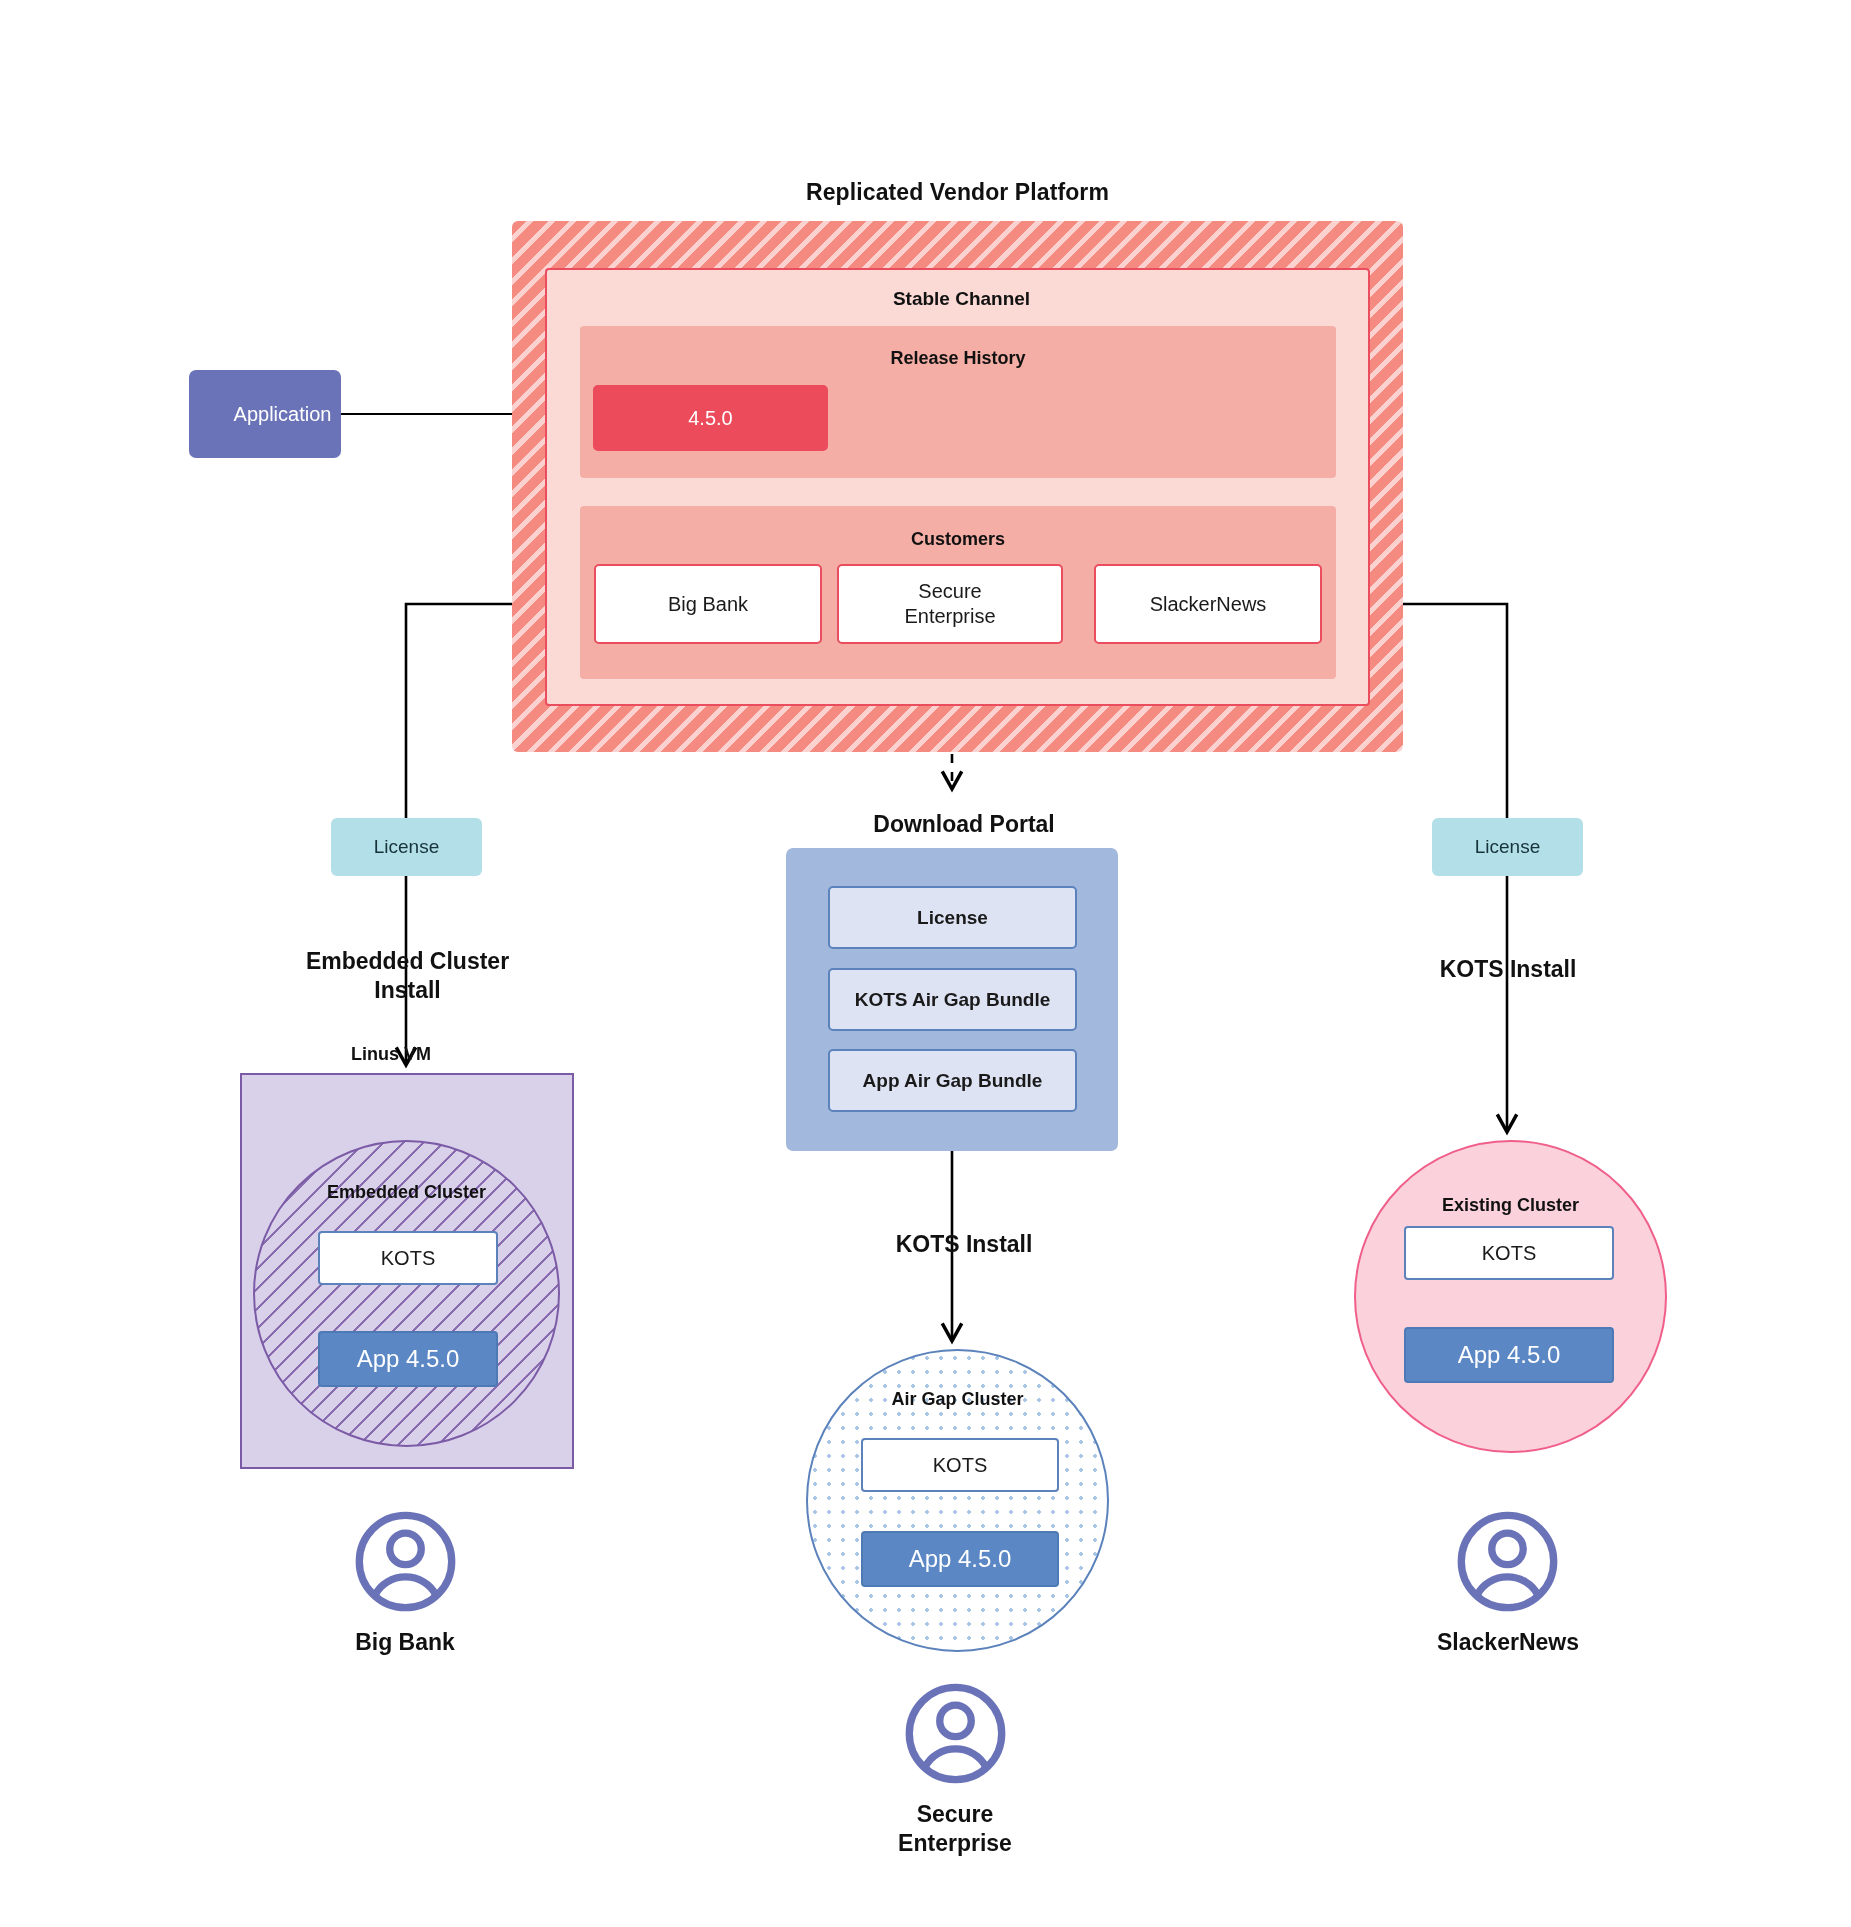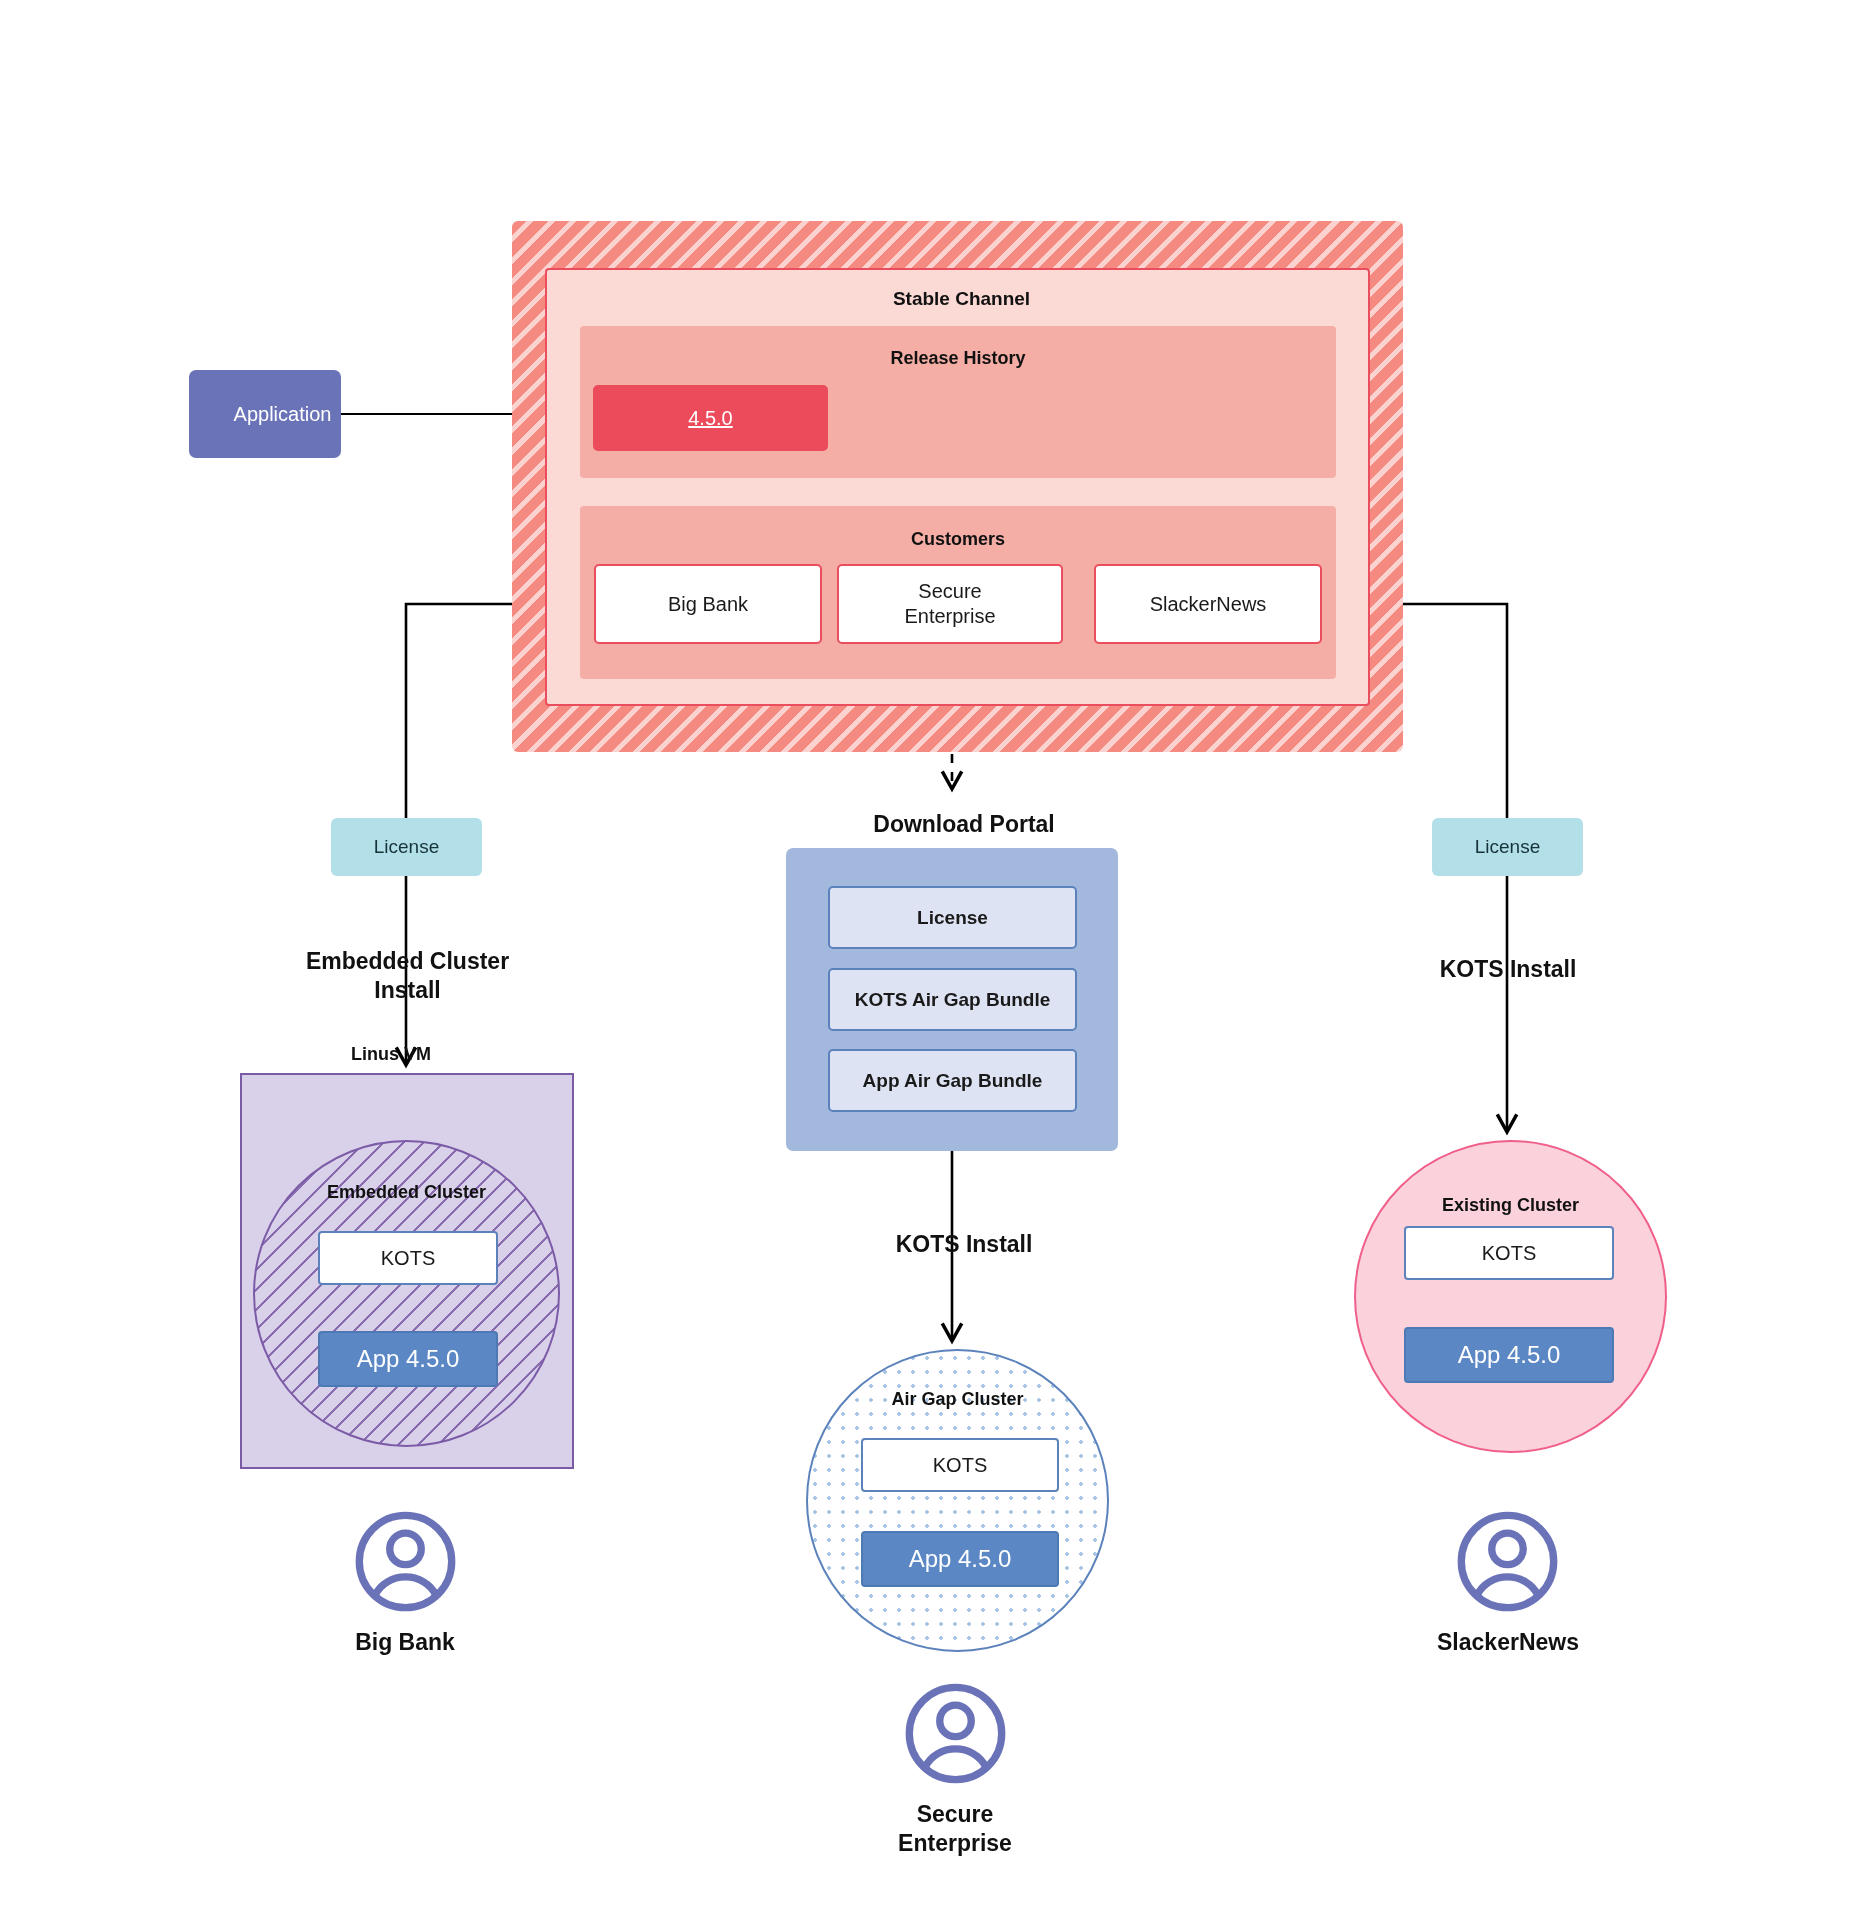--- a/index.html
+++ b/index.html
@@ -55,21 +55,21 @@
   #release-history-title{left:580px;top:346px;width:756px;height:24px;}
   #customers{left:580px;top:506px;width:756px;height:173px;}
   #customers-title{left:580px;top:527px;width:756px;height:24px;}
 
   .release-card{
     border-radius:5px;border:2px solid #ea4d5d;
     font-size:20px;height:66px;
   }
   .release-card.current{background:#ec4b5c;border-color:#ec4b5c;color:#ffffff;}
   .release-card.past{background:#ffffff;color:#1a1a1a;}
-  #rel-0{left:593px;top:385px;width:235px;text-decoration:underline;}
+  #rel-0{left:593px;top:385px;width:235px;}
   #rel-1{left:849px;top:385px;width:226px;}
 
   .customer-card{
     background:#ffffff;border:2px solid #ea4d5d;border-radius:5px;
     height:80px;font-size:20px;line-height:1.25;color:#1a1a1a;
   }
   #cust-0{left:594px;top:564px;width:228px;}
   #cust-1{left:837px;top:564px;width:226px;}
   #cust-2{left:1094px;top:564px;width:228px;}
 
@@ -189,20 +189,21 @@
 
     <path d="M952 646 L952 789" fill="none" stroke="#000" stroke-width="2.6" stroke-dasharray="9 9" marker-end="url(#arrow)"></path>
 
     <path d="M952 1151 L952 1341" fill="none" stroke="#000" stroke-width="2.6" marker-end="url(#arrow)"></path>
 
     <path d="M408 1287 L408 1323" fill="none" stroke="#000" stroke-width="2.4" stroke-dasharray="6 6" marker-end="url(#arrow)"></path>
     <path d="M960 1494 L960 1523" fill="none" stroke="#000" stroke-width="2.4" stroke-dasharray="6 6" marker-end="url(#arrow)"></path>
     <path d="M1509 1282 L1509 1319" fill="none" stroke="#000" stroke-width="2.4" stroke-dasharray="6 6" marker-end="url(#arrow)"></path>
   </svg>
 
+  <div class="abs ctr title-lg" style="left:512px;top:178px;width:891px;height:28px;">Replicated Vendor Platform</div>
 
   <div class="abs" id="platform"></div>
 
   <div class="abs" id="stable-channel"></div>
   <div class="abs ctr title-md" id="stable-channel-title">Stable Channel</div>
 
   <div class="abs inner-band" id="release-history"></div>
   <div class="abs ctr title-sm" id="release-history-title">Release History</div>
 
   <div class="abs ctr release-card current" id="rel-0">4.5.0</div>

